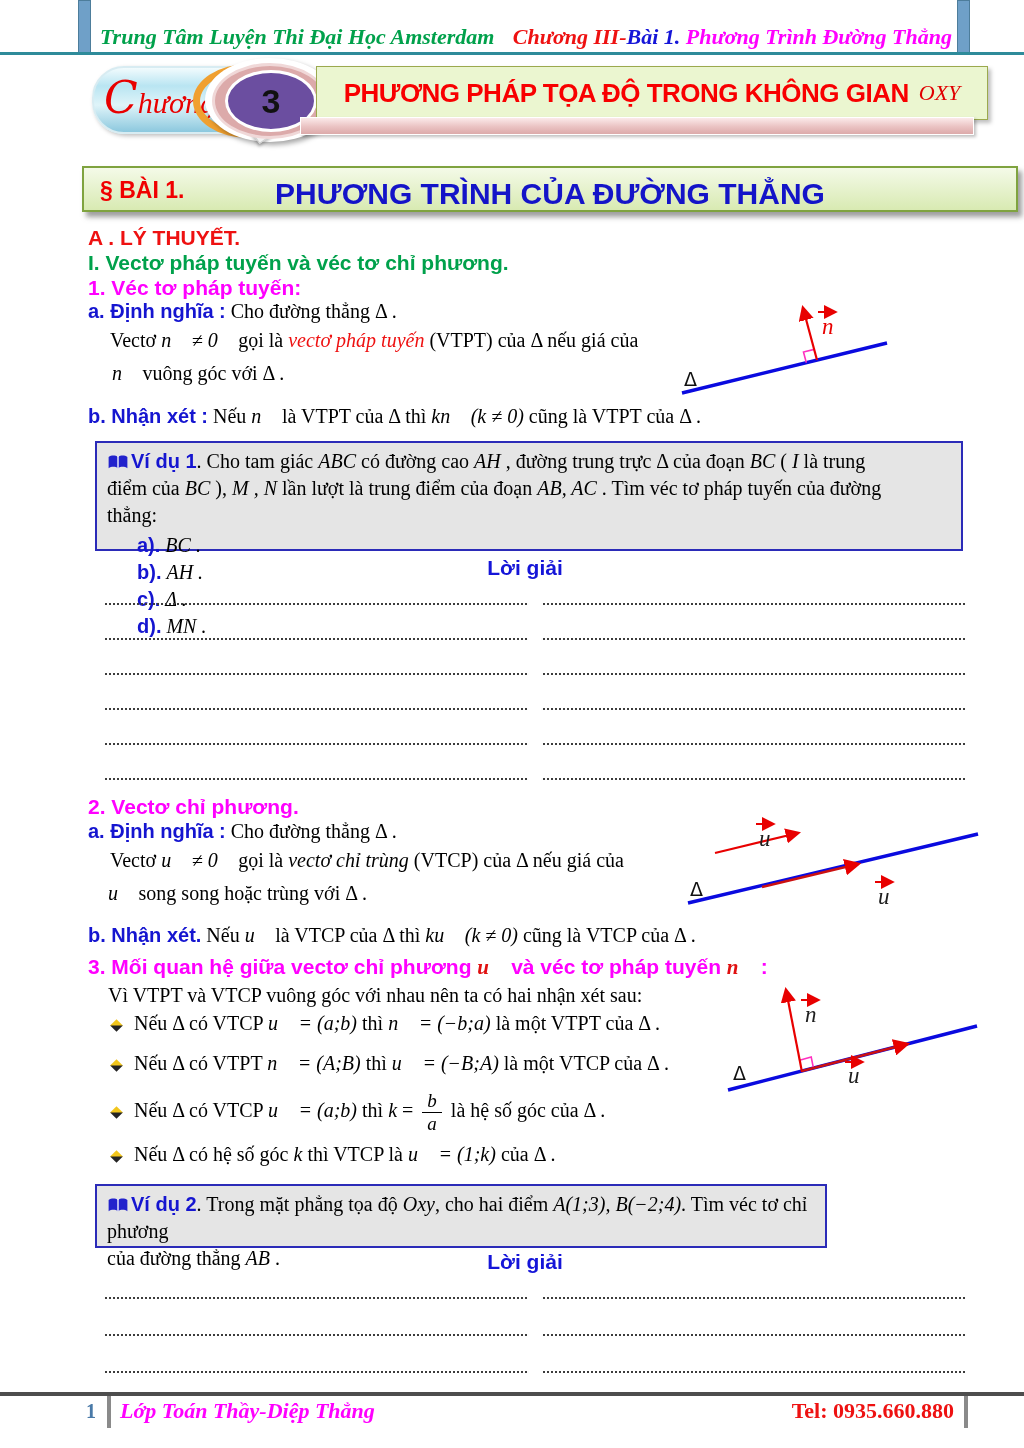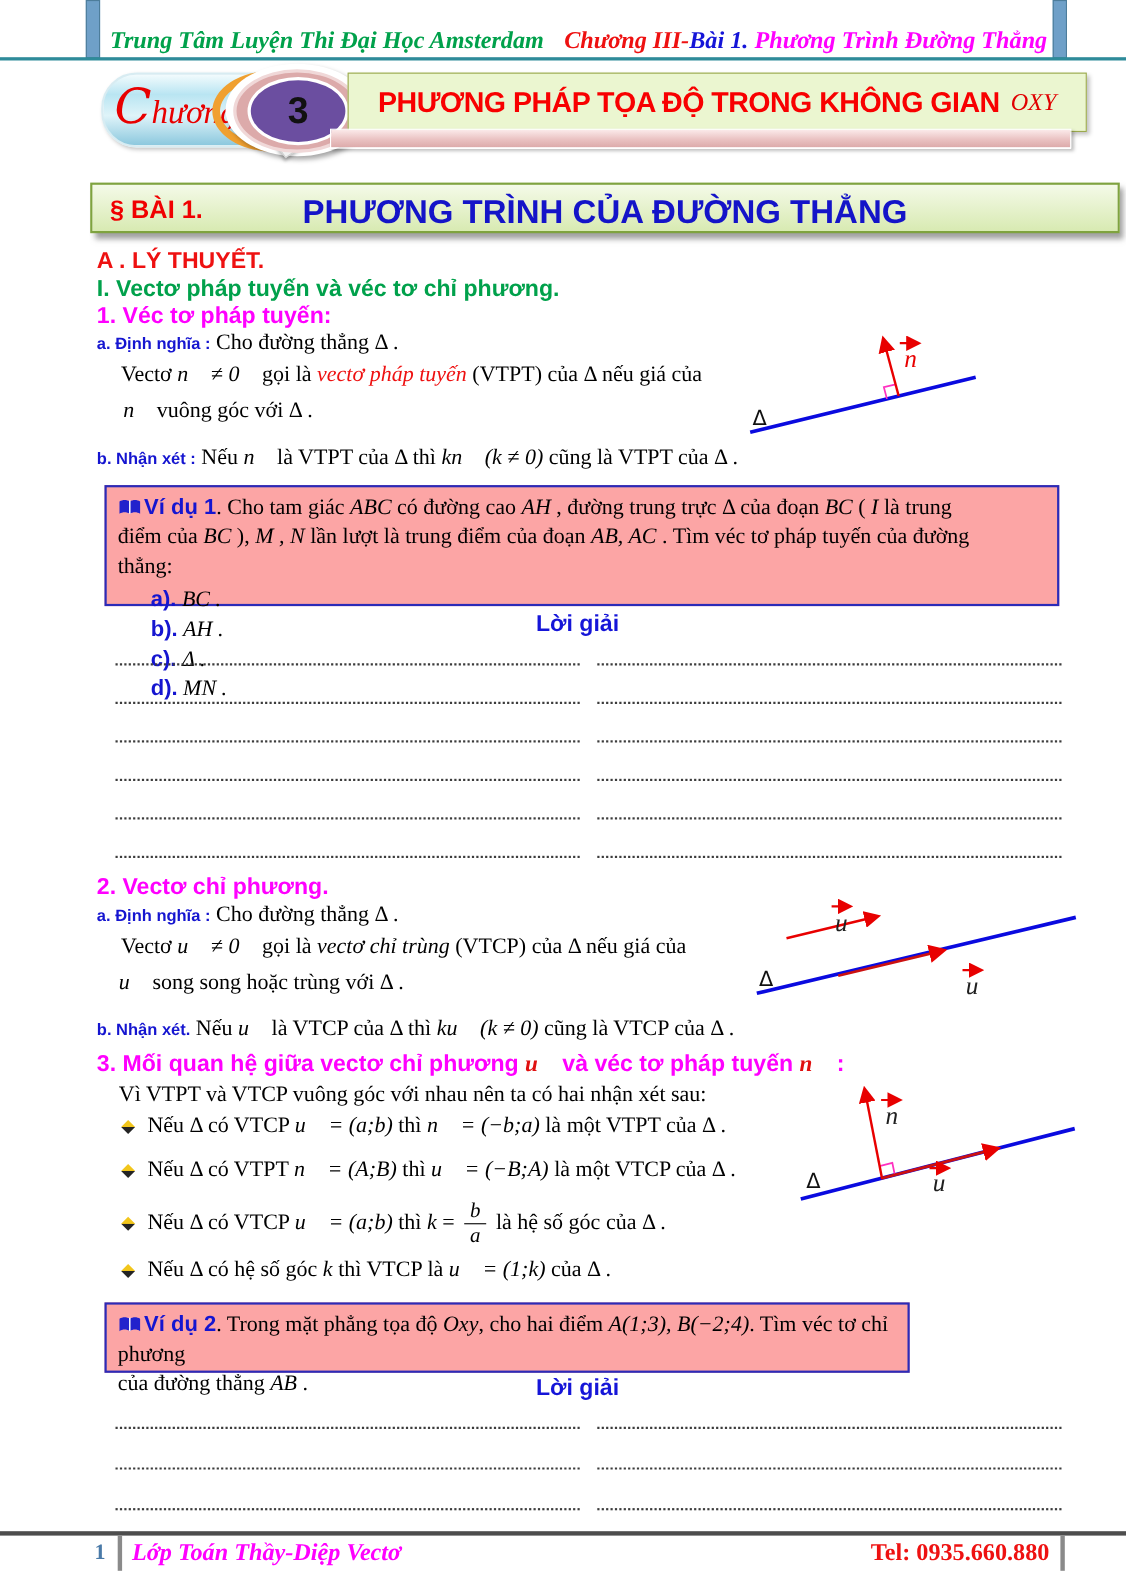--- a/index.html
+++ b/index.html
@@ -44,36 +44,36 @@
               border:2px solid #7fa33f;box-shadow:4px 5px 5px rgba(80,80,80,0.55);box-sizing:border-box;}
   .lesson-badge{position:absolute;left:16px;top:9px;color:#f00000;font-family:"Liberation Sans",sans-serif;
                 font-weight:bold;font-size:23px;}
   .lesson-title{position:absolute;left:0;right:0;top:9px;text-align:center;color:#1414c8;
                 font-family:"Liberation Sans",sans-serif;font-weight:bold;font-size:30px;}
 
   
   .h-red{color:#ee1111;font-weight:bold;font-size:21px;font-family:"Liberation Sans",sans-serif;}
   .h-green{color:#00a14b;font-weight:bold;font-size:21px;font-family:"Liberation Sans",sans-serif;}
   .h-mag{color:#ff00ff;font-weight:bold;font-size:21px;font-family:"Liberation Sans",sans-serif;}
-  .label-blue{color:#1515d0;font-weight:bold;font-size:15px;font-family:"Liberation Sans",sans-serif;}
+  .label-blue{color:#1515d0;font-weight:bold;font-size:20px;font-family:"Liberation Sans",sans-serif;}
   .body-line{font-size:20px;}
   .m{font-style:italic;}
   .em{font-style:italic;}
   .emred{font-style:italic;color:#ee1111;}
   .mh{font-style:italic;color:#e01010;font-family:"Liberation Serif","DejaVu Serif",serif;}
 
   .frac{display:inline-flex;flex-direction:column;align-items:center;vertical-align:middle;
         font-style:italic;font-size:19px;line-height:1.15;margin:0 4px;}
   .fnum{border-bottom:1.5px solid #000;padding:0 5px;}
   .fden{padding:0 5px;}
   .bullet-diamond{display:inline-block;width:9px;height:9px;margin-right:13px;vertical-align:middle;
         background:linear-gradient(135deg,#f2c61c 48%,#242424 52%);transform:rotate(45deg);}
 
   
-  .vdbox{background:#fca5a5;border:2px solid #2b2bb8;box-sizing:border-box;padding:5px 10px;
+  .vdbox{background:#e5e5e5;border:2px solid #2b2bb8;box-sizing:border-box;padding:5px 10px;
          font-size:20px;line-height:27px;}
   .vd-label{color:#1515d0;font-weight:bold;font-size:20px;font-family:"Liberation Sans",sans-serif;}
   .book-icon{vertical-align:-2px;margin-right:2px;}
   .option-row{display:flex;margin-top:3px;flex-direction:column;}
   .option{width:25%;padding-left:30px;box-sizing:border-box;}
   .option .val{font-style:italic;}
 
   .solution{color:#1515d8;font-weight:bold;font-size:21px;font-family:"Liberation Sans",sans-serif;text-align:center;}
   .dotgroup{display:block;}
   .dotrow{display:flex;gap:16px;height:35px;}
@@ -277,17 +277,17 @@
       </div>
     <div class="dotrow dotrow2">
         <div class="dotcell"></div>
         <div class="dotcell"></div>
       </div>
   </div>
 
   <div class="abs foot-rule"></div>
   <div class="abs foot-num">1</div>
   <div class="abs foot-bar" style="left:107px;"></div>
-  <div class="abs foot-brand nowrap">Lớp Toán Thầy-Diệp Vectơ</div>
+  <div class="abs foot-brand nowrap">Lớp Toán Thầy-Diệp Thẳng</div>
   <div class="abs foot-phone nowrap">Tel: 0935.660.880</div>
   <div class="abs foot-bar" style="left:964px;"></div>
 
 </div>
 
 </body></html>

